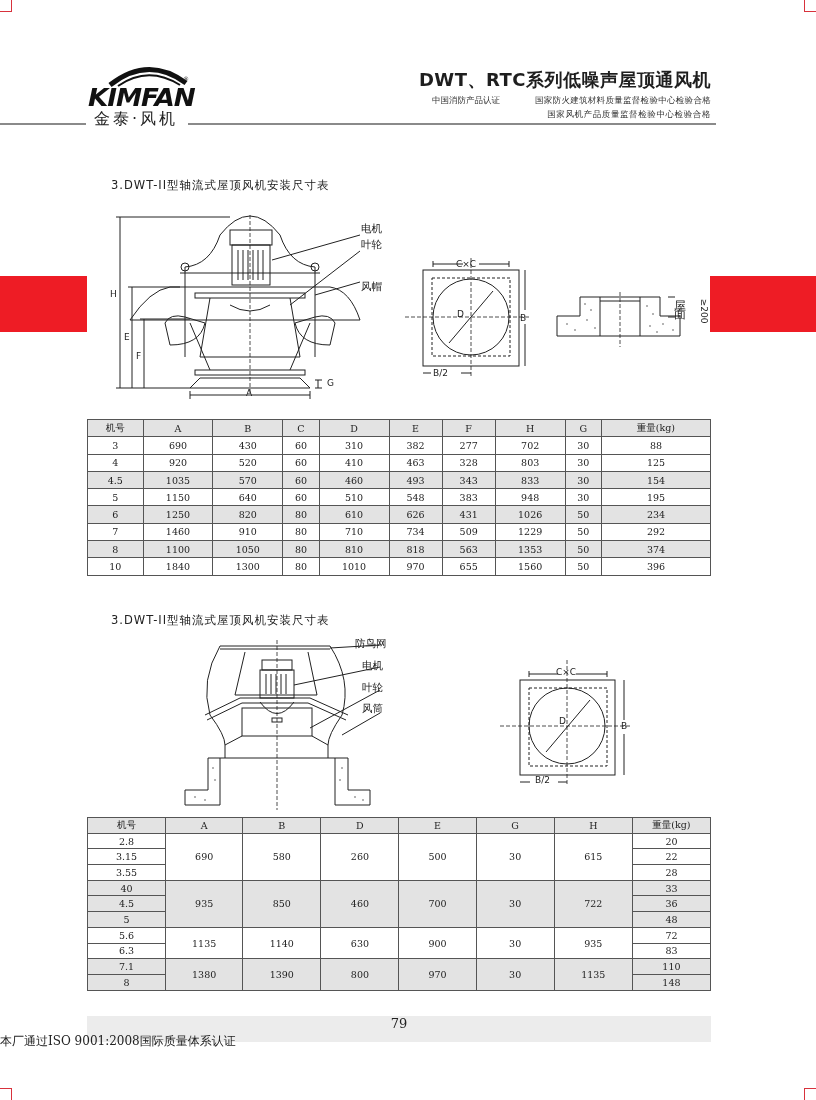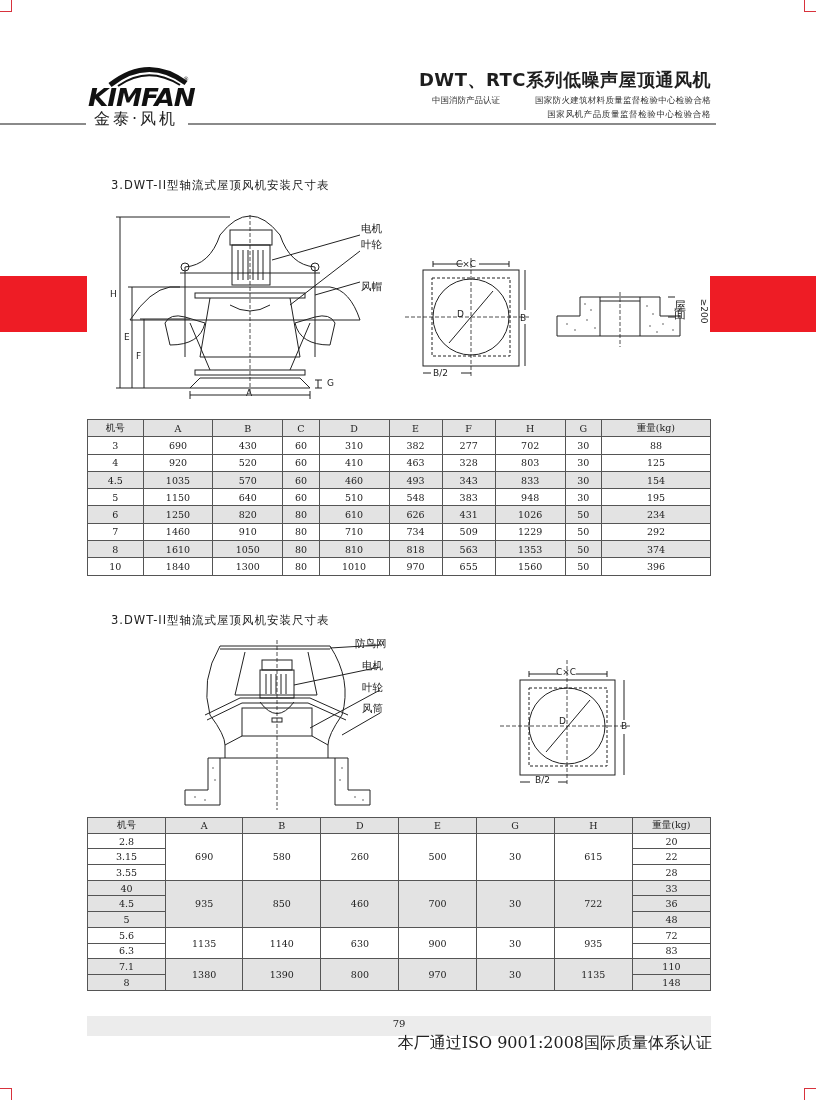--- a/index.html
+++ b/index.html
@@ -43,22 +43,22 @@
   table.spec { position: absolute; left: 87px; border-collapse: collapse; font-family: "DejaVu Serif", serif; font-size: 9.5px; color: #222; }
   table.spec td, table.spec th { border: 1px solid #555; text-align: center; font-weight: normal; padding: 0; }
   table.spec tr.grey td, table.spec tr.grey th { background: #e3e3e3; }
   table.spec .g { background: #e3e3e3; }
   table.spec .w { background: #ffffff; }
   #t1 { top: 419px; width: 624px; }
   #t1 tr { height: 17.3px; }
   #t2 { top: 817px; width: 624px; }
   #t2 tr { height: 15.7px; }
 
-  .page-bar { position: absolute; left: 87px; top: 1016px; width: 624px; height: 20px; background: #ececec; text-align: center; font-family: "DejaVu Serif", serif; font-size: 10px; line-height: 15px; color: #222; }
-  .footer-note { position: absolute; left: 0; width: 712px; top: 1033px; text-align: right; font-family: "DejaVu Serif", serif; font-size: 16px; color: #222; }
+  .page-bar { position: absolute; left: 87px; top: 1016px; width: 624px; height: 26px; background: #ececec; text-align: center; font-family: "DejaVu Serif", serif; font-size: 13px; line-height: 15px; color: #222; }
+  .footer-note { position: absolute; left: 0; width: 712px; top: 1033px; text-align: left; font-family: "DejaVu Serif", serif; font-size: 12px; color: #222; }
 </style>
 </head>
 <body>
 
 <div class="crop tl"></div>
 <div class="crop tr"></div>
 <div class="crop bl"></div>
 <div class="crop br"></div>
 
 <div class="side-tab left"></div>
@@ -285,21 +285,21 @@
         <td>80</td>
         <td>710</td>
         <td>734</td>
         <td>509</td>
         <td>1229</td>
         <td>50</td>
         <td>292</td>
   </tr>
   <tr class="grey">
     <td>8</td>
-        <td>1610</td>
+        <td>1100</td>
         <td>1050</td>
         <td>80</td>
         <td>810</td>
         <td>818</td>
         <td>563</td>
         <td>1353</td>
         <td>50</td>
         <td>374</td>
   </tr>
   <tr>

